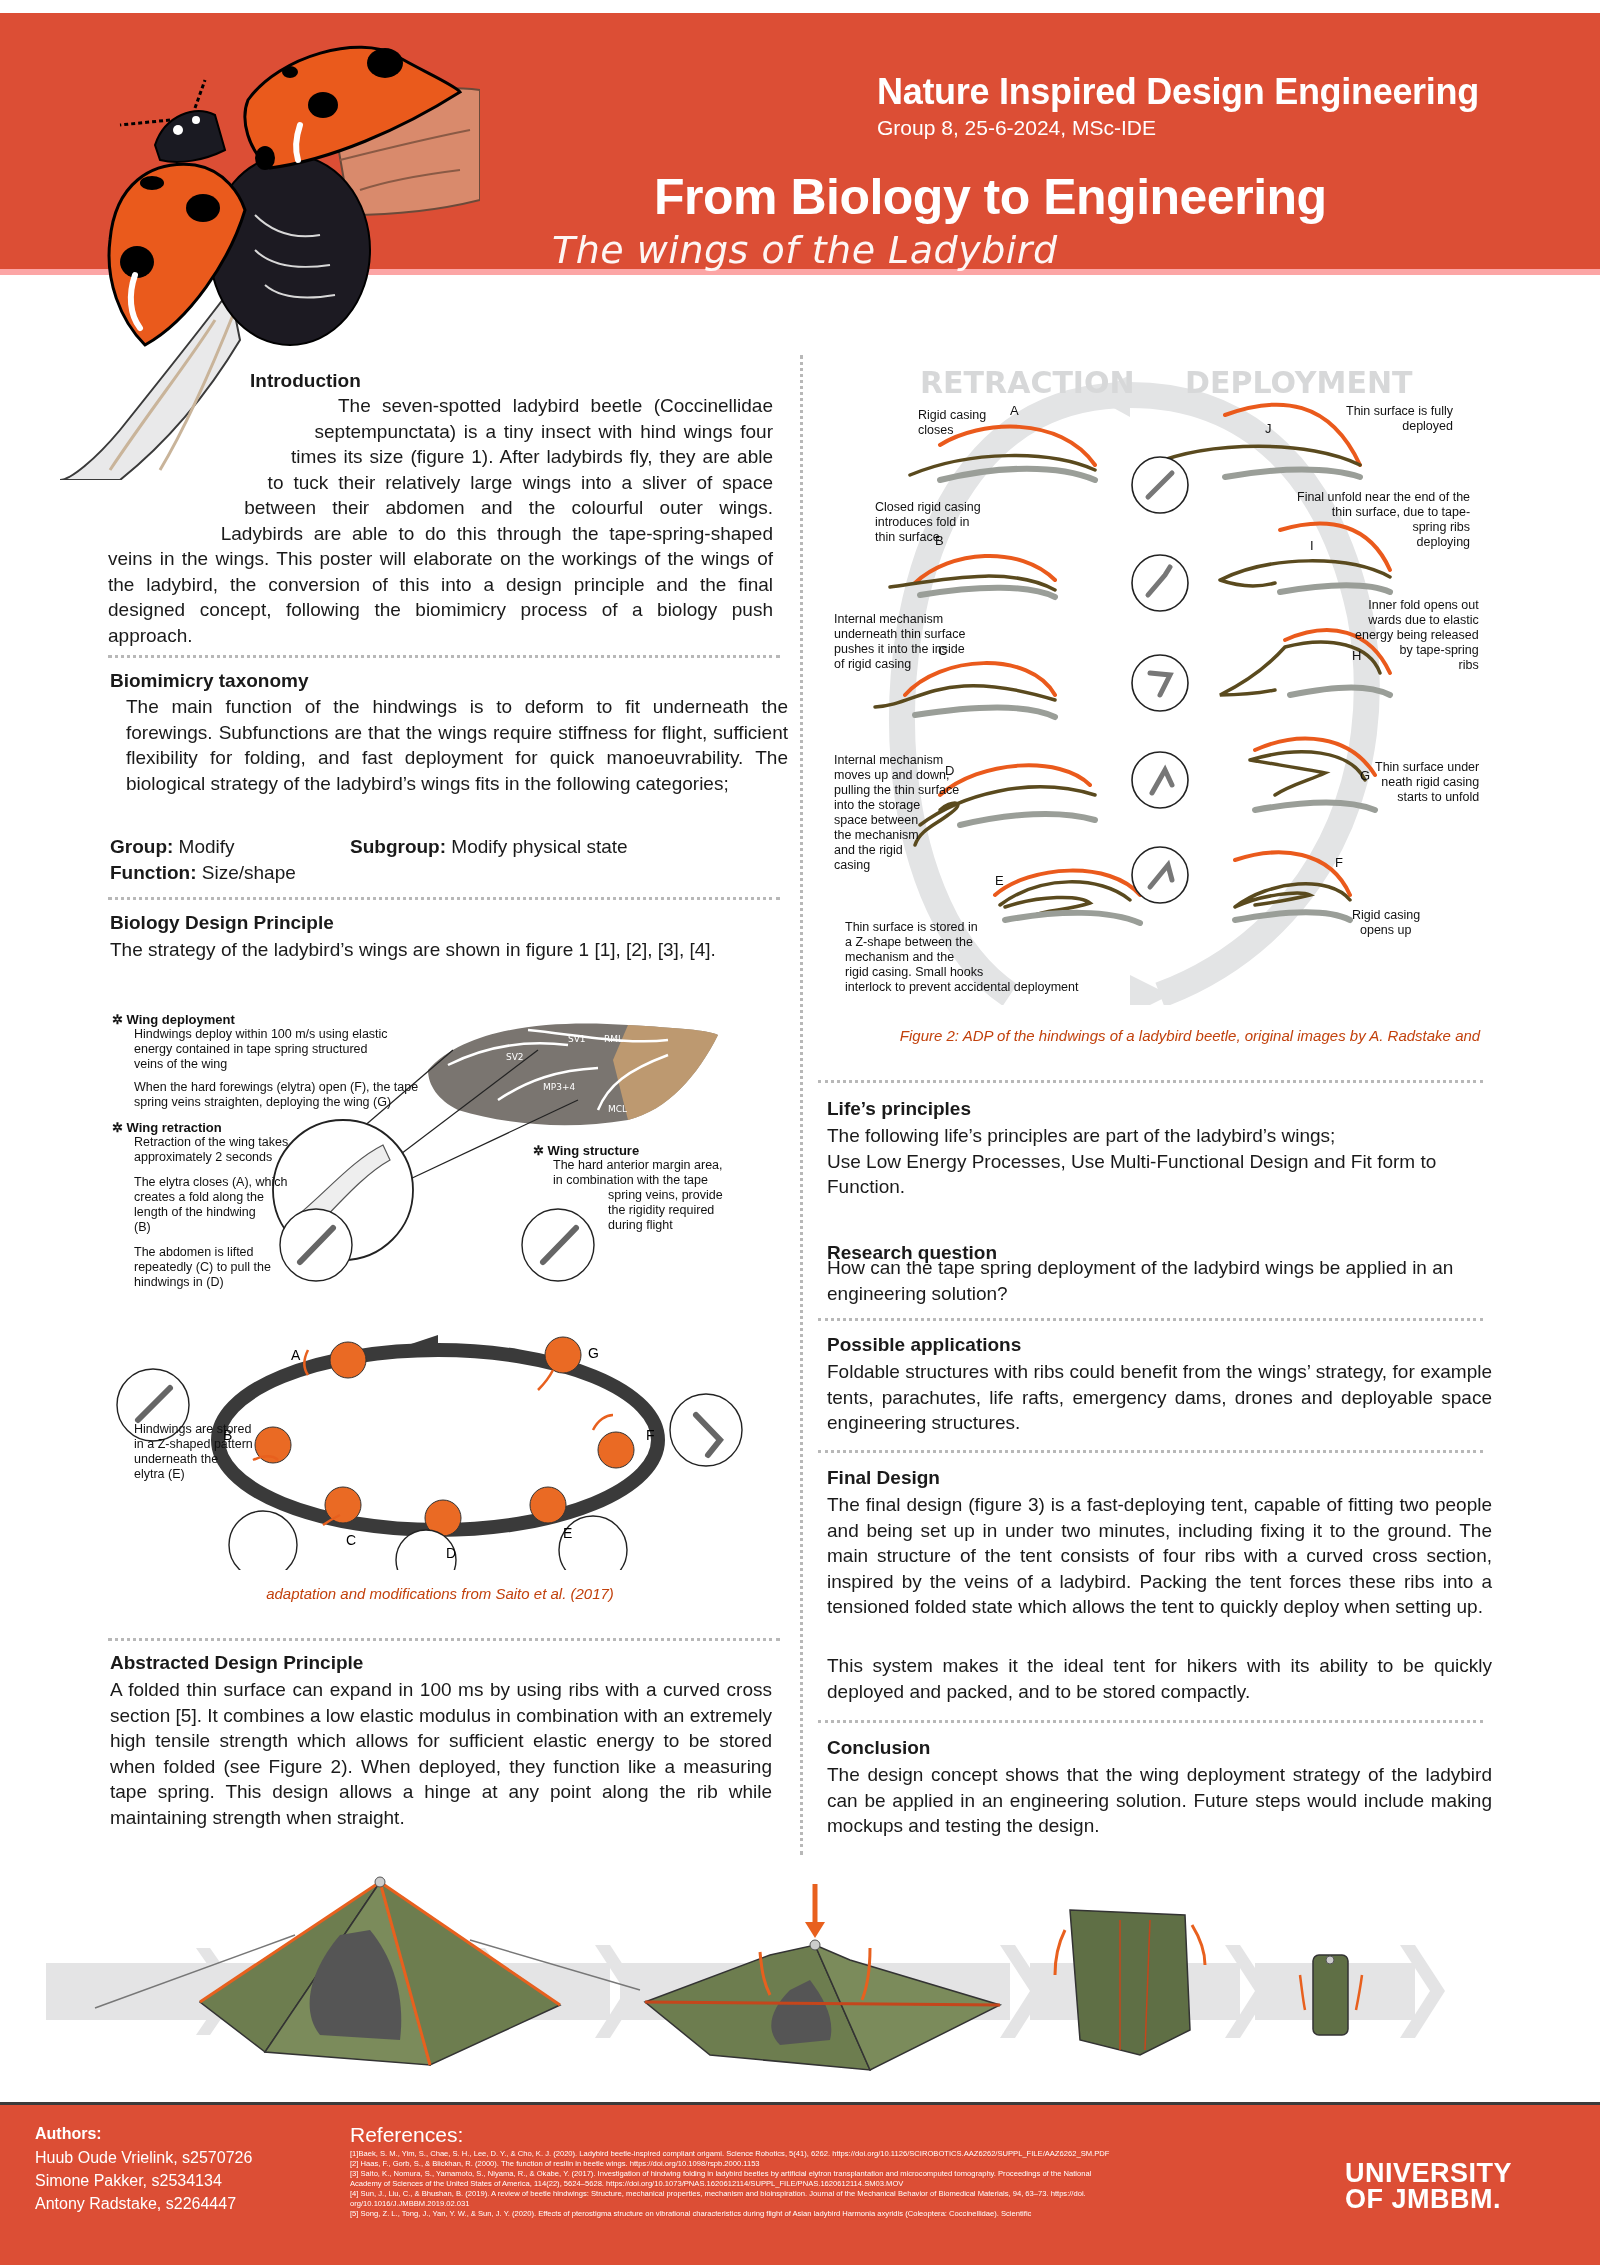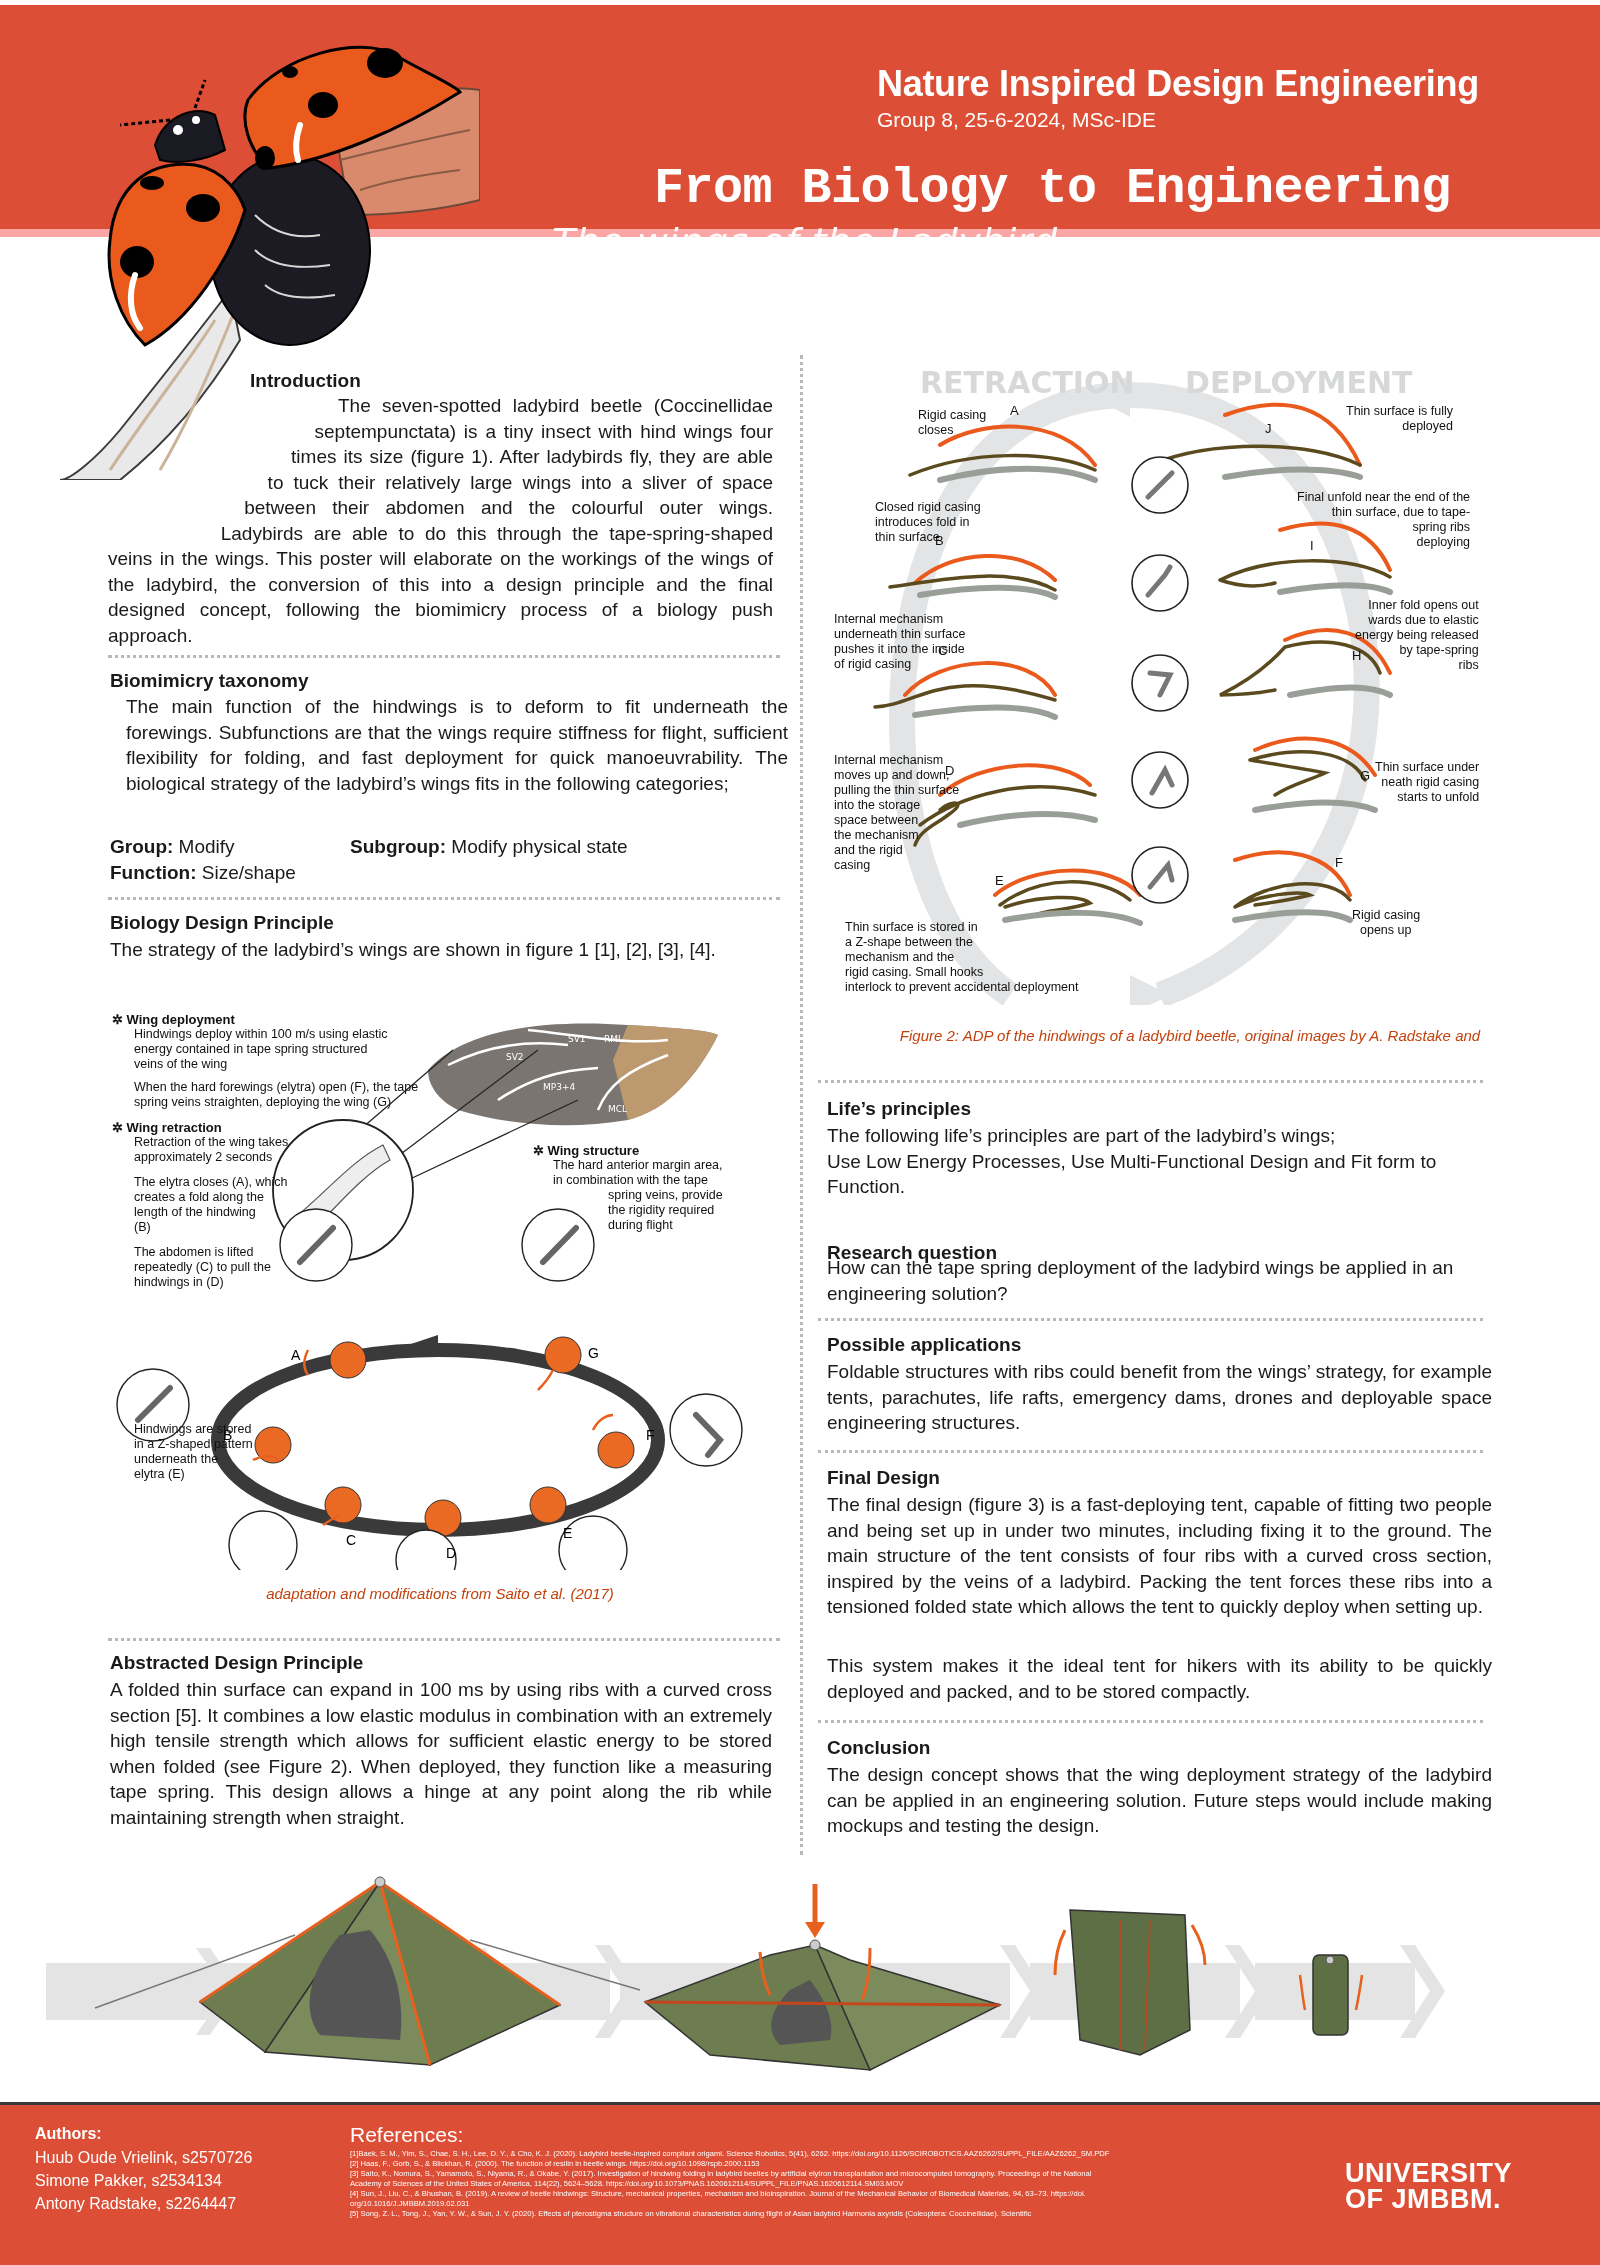--- a/index.html
+++ b/index.html
@@ -1,23 +1,23 @@
 <!DOCTYPE html>
 <html><head>
 <meta charset="utf-8">
 <style>
   * { box-sizing: border-box; margin: 0; padding: 0; }
   html, body { width: 1600px; height: 2265px; background: #ffffff; overflow: hidden; }
   body { font-family: "Liberation Sans", sans-serif; color: #1a1a1a; position: relative; }
 
   
-  .header { position: absolute; left: 0; top: 5px; width: 1600px; height: 232px; background: #dc4e35; border-bottom: 8px solid #fca5a5; }
+  .header { position: absolute; left: 0; top: 13px; width: 1600px; height: 262px; background: #dc4e35; border-bottom: 6px solid #fca5a5; }
   .course { position: absolute; left: 877px; top: 58px; color: #fff; font-size: 36px; font-weight: bold; letter-spacing: -0.3px; }
   .group-line { position: absolute; left: 877px; top: 103px; color: #fff; font-size: 21px; }
-  .main-title { position: absolute; left: 654px; top: 155px; color: #fff; font-size: 50px; font-weight: bold; letter-spacing: -0.5px; font-family: Liberation Mono, monospace; }
+  .main-title { position: absolute; left: 654px; top: 155px; color: #fff; font-size: 50px; font-weight: bold; letter-spacing: -0.5px; }
   .subtitle { position: absolute; left: 552px; top: 215px; color: #fff; font-size: 42px; font-style: italic; font-weight: 300; opacity: 0.95; letter-spacing: 0.5px; -webkit-text-stroke: 0; font-family: "DejaVu Sans", sans-serif; font-weight: normal; font-size: 38px; }
 
   
   .ladybird { position: absolute; left: 0; top: 0; width: 480px; height: 480px; }
 
   
   .divider-v { position: absolute; left: 800px; top: 355px; width: 0; height: 1500px; border-left: 3px dotted #b8b8b8; }
   .divider-h { position: absolute; height: 0; border-top: 3px dotted #b8b8b8; }
 
   .sec-title { position: absolute; font-size: 19px; font-weight: bold; color: #1a1a1a; }

